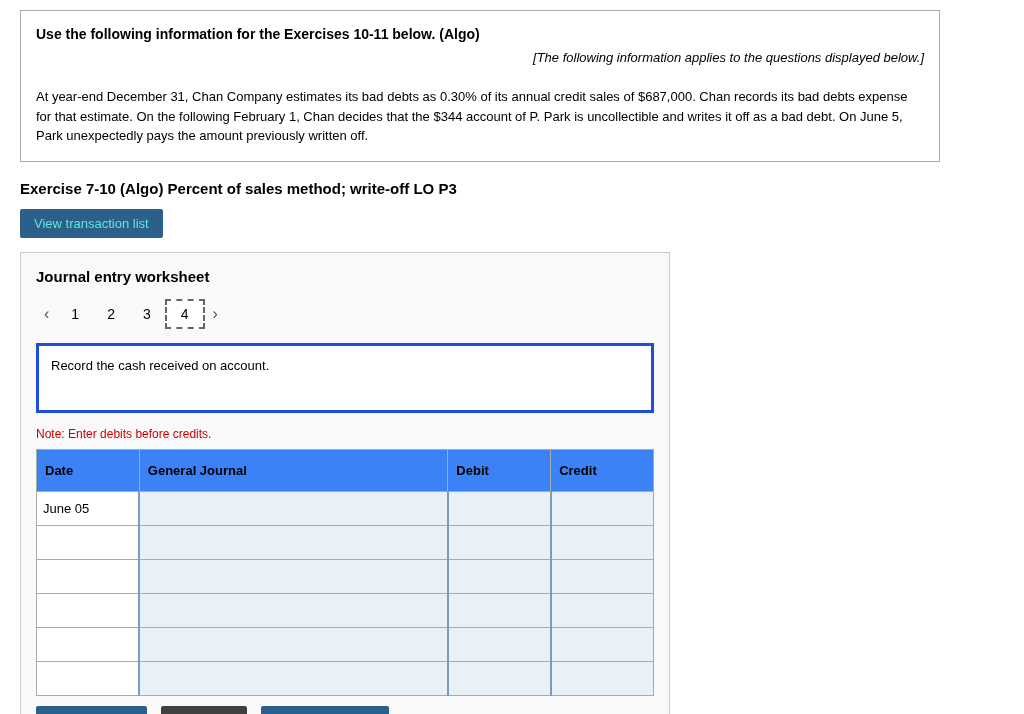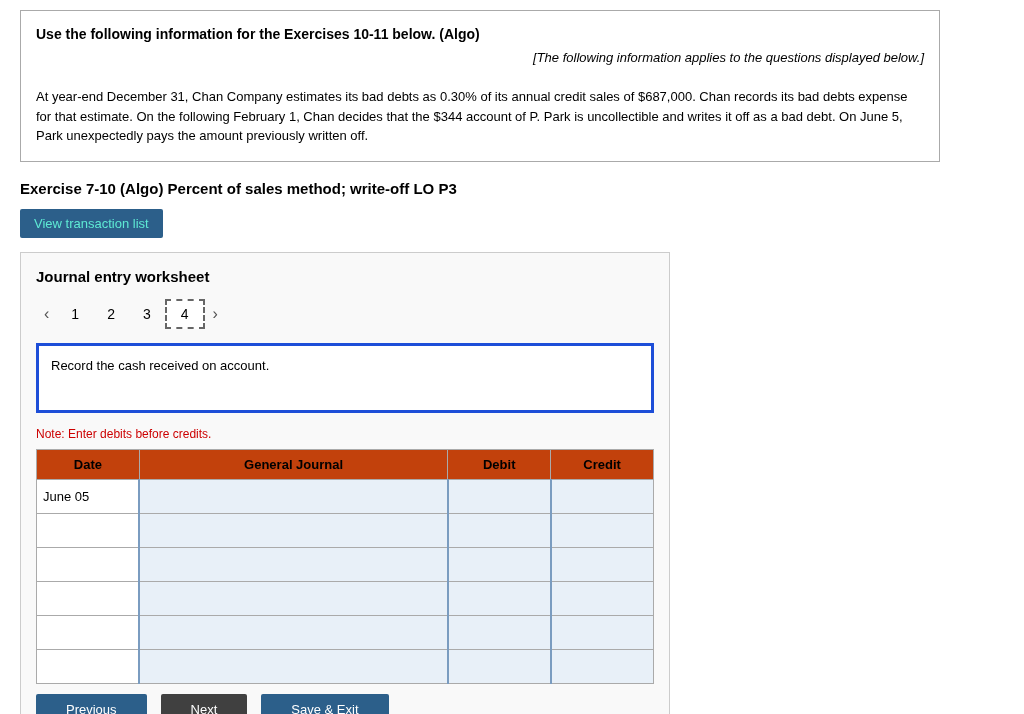--- a/index.html
+++ b/index.html
@@ -109,24 +109,24 @@
       color: #cc0000;
       font-size: 12px;
       margin-bottom: 8px;
     }
     .journal-table {
       width: 100%;
       border-collapse: collapse;
       font-size: 13px;
     }
     .journal-table th {
-      background: #c2410c;
+      background: #3b82f6;
       border: 1px solid #aaa;
-      padding: 7px 8px;
-      text-align: center;
+      padding: 13px 8px;
+      text-align: left;
       font-weight: bold;
     }
     .journal-table th.date-col {
       width: 80px;
     }
     .journal-table th.journal-col {
       width: 240px;
     }
     .journal-table th.debit-col {
       width: 80px;

